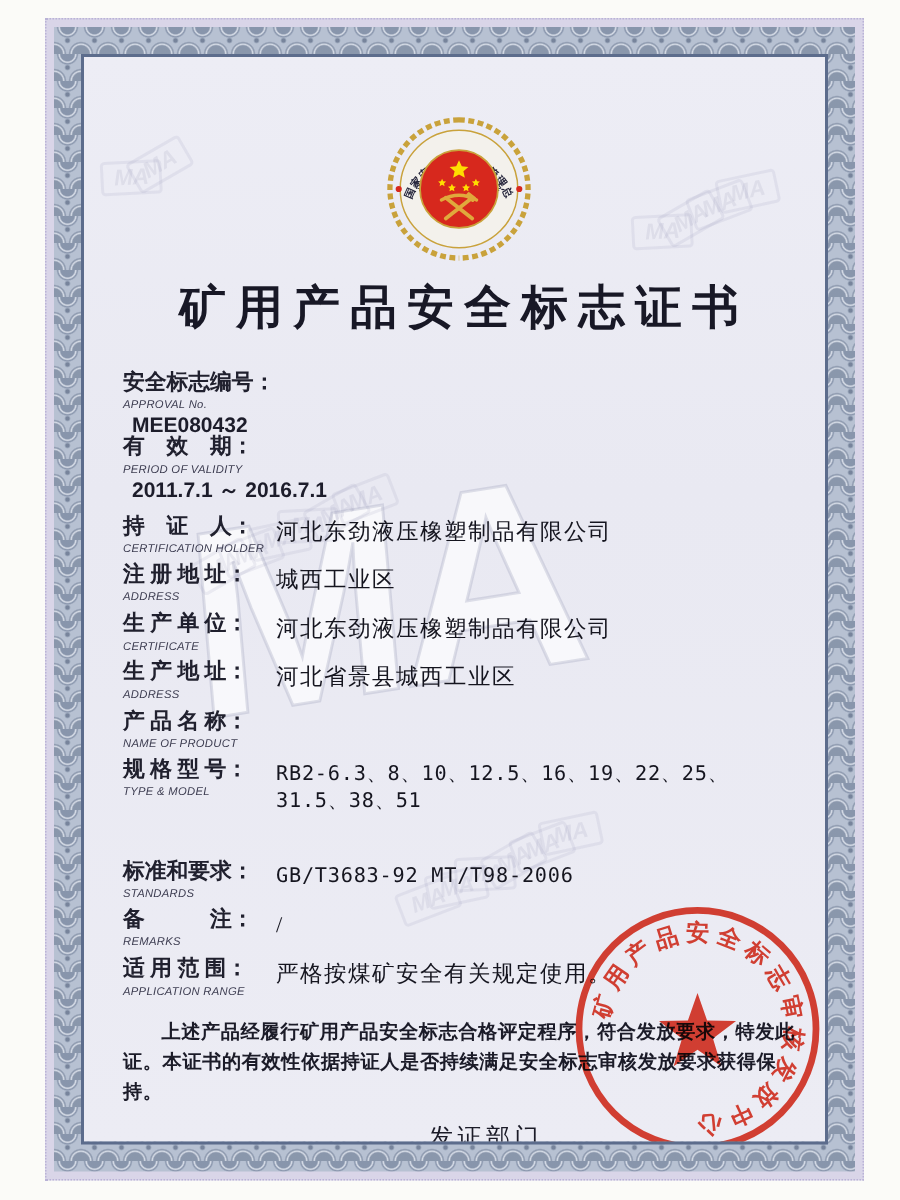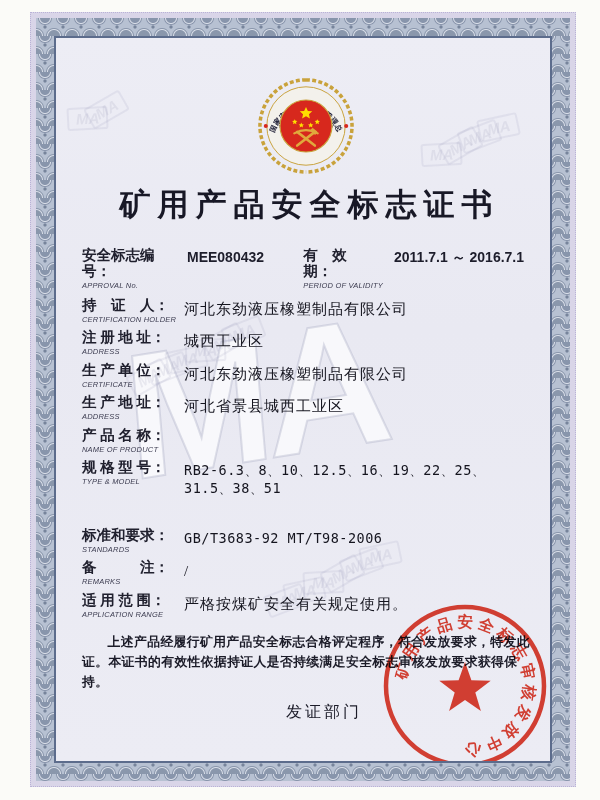--- a/index.html
+++ b/index.html
@@ -36,21 +36,21 @@
   
   .emblem { width:98px; height:104px; margin:36px auto 6px; display:block; }
 
   
   .title    { text-align:center; font-size:31px; font-weight:bold; letter-spacing:7px;
               color:#181826; margin-top:4px; text-indent:7px; }
   .subtitle { text-align:center; font-size:12.5px; font-weight:bold; color:#20202e;
               letter-spacing:.3px; margin-top:5px; }
 
   
-  .approval-row { display:flex; margin-top:22px; align-items:flex-start; }
+  .approval-row { display:flex; margin-top:22px; align-items:flex-start;flex-direction:column; }
   .flabel .zh { font-size:14.5px; font-weight:bold; color:#20202e; line-height:1.1; }
   .flabel .en { font-size:7.5px; color:#3c3c50; letter-spacing:.2px; margin-top:1px;
                 font-family:"Liberation Sans", sans-serif;font-style:italic; }
   .approval-row .fval { font-family:Liberation Sans, sans-serif; font-size:14px;
                         font-weight:bold; color:#1d1d2b; margin:1px 6px 0 6px; white-space:nowrap; }
   .approval-row .spacer { width:34px; }
 
   
   .rows { margin-top:8px; }
   .field-row { display:flex; margin-bottom:6.5px; align-items:flex-start; }

